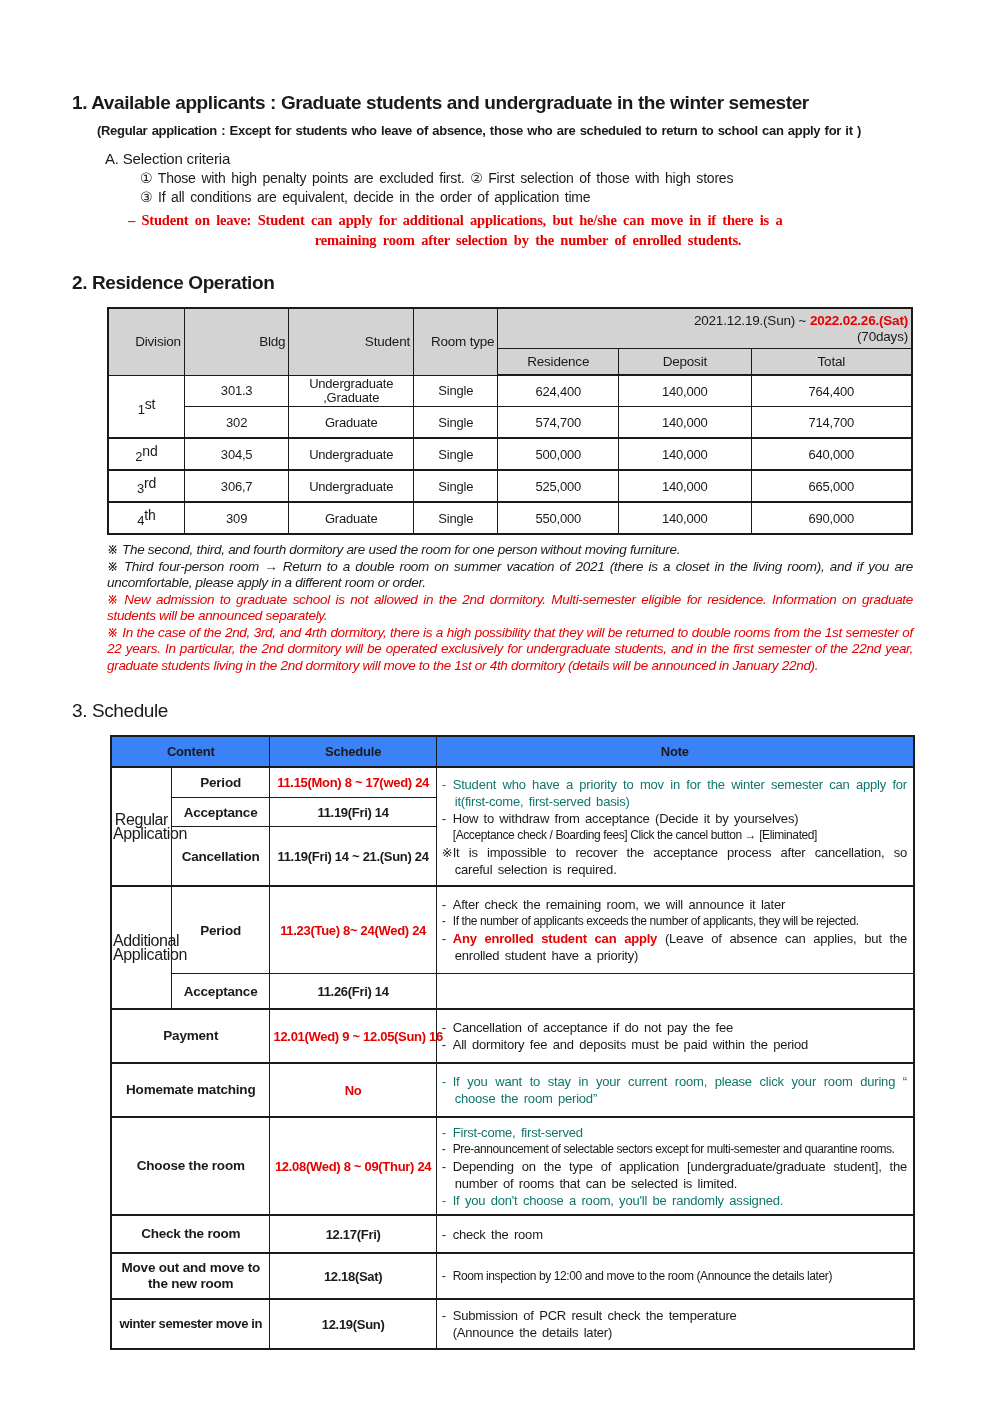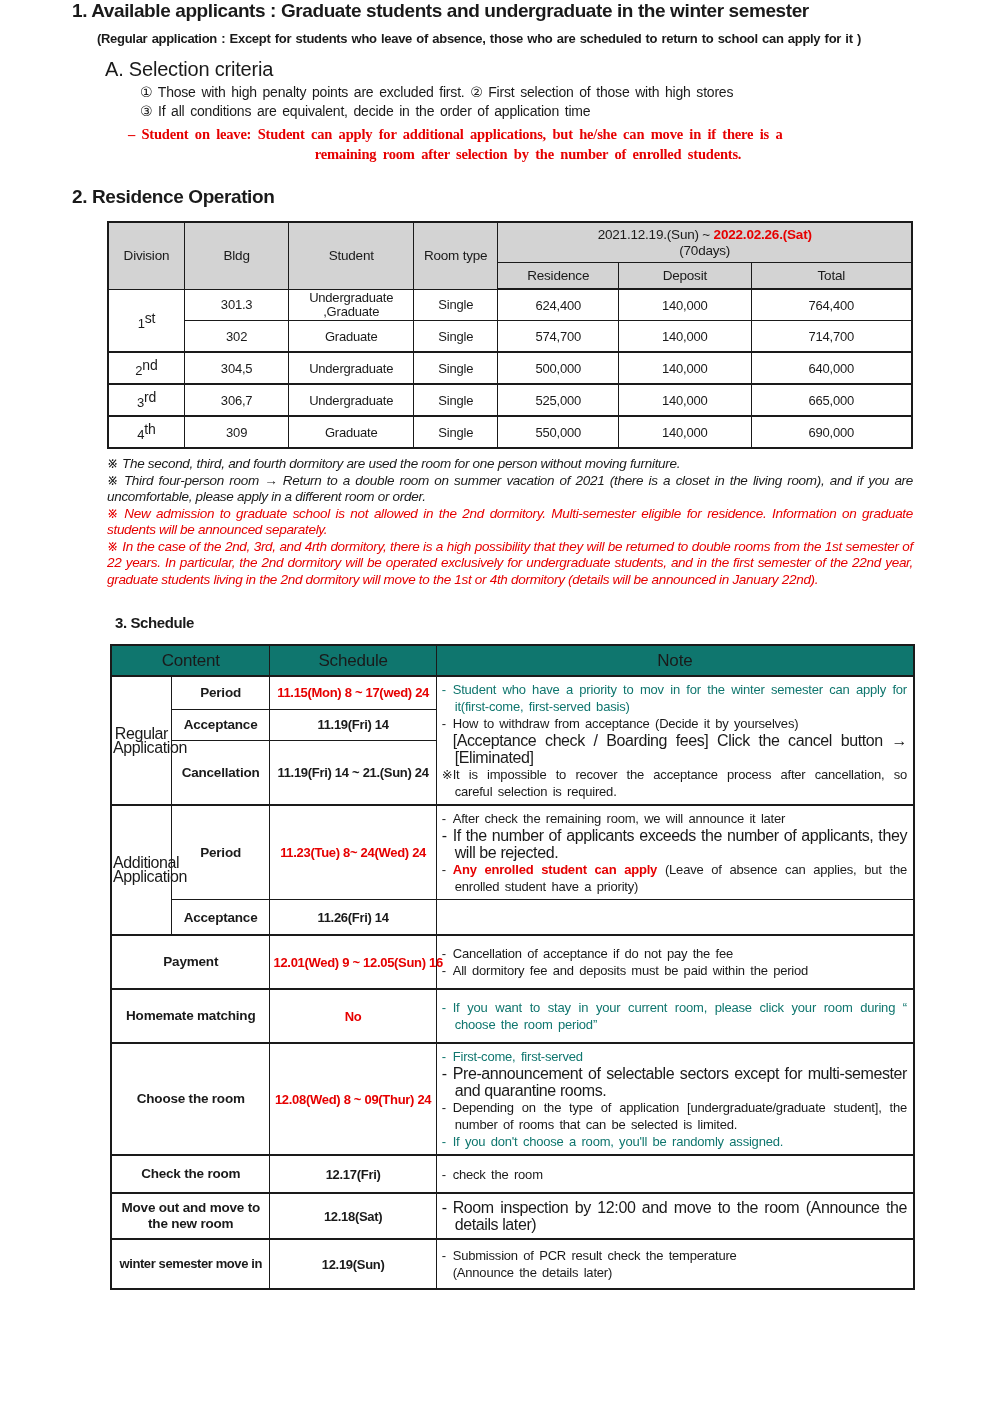--- a/index.html
+++ b/index.html
@@ -1,73 +1,73 @@
 <!DOCTYPE html>
 <html><head>
 <meta charset="utf-8">
 <style>
   html,body{margin:0;padding:0;}
   body{
     width:992px;height:1403px;background:#ffffff;overflow:hidden;
     font-family:"Liberation Sans","DejaVu Sans",sans-serif;
     color:#1a1a1a;letter-spacing:-0.2px;
   }
-  .doc{}
+  .doc{padding-top:92px;}
 
   
   .h1{margin-left:72px;font-size:19px;font-weight:700;letter-spacing:-0.4px;}
   .sub{margin-left:97px;margin-top:9px;font-size:13px;font-weight:700;letter-spacing:-0.3px;word-spacing:1px;}
-  .crit{margin-left:105px;margin-top:12px;font-size:20px;}
+  .crit{margin-left:105px;margin-top:12px;font-size:15px;}
   .stud{margin-left:130px;margin-top:9px;font-size:14px;}
   .cline{margin-left:140px;margin-top:3px;font-size:14px;word-spacing:2px;}
   .leave{margin-left:128px;margin-top:7px;width:800px;color:#e60000;
          font-family:"Liberation Serif","DejaVu Serif",serif;font-weight:700;font-size:14.5px;word-spacing:3px;}
   .leave .l2{text-align:center;margin-top:3px;}
 
   
   .h2{margin-left:72px;margin-top:23px;font-size:19px;font-weight:700;letter-spacing:-0.4px;}
-  .h3{margin-left:115px;margin-top:26px;font-size:15px;font-weight:700;letter-spacing:-0.4px;}
+  .h3{margin-left:72px;margin-top:26px;font-size:19px;font-weight:400;letter-spacing:-0.4px;}
 
   
   table{border-collapse:collapse;table-layout:fixed;}
   td,th{border:1px solid #1a1a1a;text-align:center;vertical-align:middle;padding:1px 3px;}
   .red{color:#e60000;}
   .b{font-weight:700;}
 
   
   .res-table{margin-left:107px;margin-top:13px;width:806px;font-size:13px;border:2px solid #1a1a1a;}
   .res-table thead th{background:#d3d3d3;font-weight:400;font-size:13.5px;}
-  .res-table thead tr:first-child th{height:37px;}
+  .res-table thead tr:first-child th{height:37px;text-align:right;}
   .res-table thead tr:last-child th{height:23px;border-bottom:2px solid #1a1a1a;}
   .res-table tbody td{height:28px;}
   .res-table .gsep td{border-top:2px solid #1a1a1a;}
   .res-table sup{font-size:14px;}
   .student-col{line-height:14px;}
 
   
   .notes{margin-left:107px;margin-top:7px;width:806px;
          font-style:italic;font-size:13.5px;line-height:16.5px;letter-spacing:-0.3px;}
   .note-p{text-align:justify;}
   .note-p[data-color="red"]{color:#e60000;}
   .note-p .mk{margin-right:4px;}
 
   
   .sch-table{margin-left:110px;margin-top:13px;width:805px;font-size:13px;border:2px solid #1a1a1a;}
-  .sch-table thead th{background:#0f766e;font-weight:400;font-size:17px;height:27px;border-bottom:2px solid #1a1a1a;}
+  .sch-table thead th{background:#3b82f6;font-weight:700;font-size:13px;height:27px;border-bottom:2px solid #1a1a1a;}
   .grp{font-size:16px;letter-spacing:-0.4px;line-height:14px;padding:0 1px;}
   .sublab{font-weight:700;font-size:13.5px;}
   .content-cell{font-weight:700;font-size:13.5px;line-height:16px;}
   td.sched{font-weight:600;white-space:nowrap;letter-spacing:-0.3px;}
   td.sched[data-color="red"]{color:#e60000;font-weight:700;}
   .note-cell{text-align:left;vertical-align:middle;padding:4px 6px 4px 5px;}
   .nl{text-align:justify;line-height:17px;padding-left:13px;text-indent:-13px;word-spacing:2px;}
   .nl[data-color="red"]{color:#0f766e;}
   .nl .pfx{display:inline-block;width:11px;text-indent:0;}
   .nl .red{color:#e60000;}
-  .cond{font-size:16px;letter-spacing:-0.4px;word-spacing:0;}
+  .cond{font-size:12px;letter-spacing:-0.4px;word-spacing:0;}
   .gsep2 td{border-top:2px solid #1a1a1a;}
   
   .r-period td{height:27px;} .r-accept td{height:26px;} .r-cancel td{height:56px;}
   .r-aperiod td{height:78px;} .r-aaccept td{height:26px;}
   .r-pay td{height:44px;} .r-home td{height:44px;} .r-choose td{height:88px;}
   .r-check td{height:28px;} .r-move td{height:36px;} .r-winter td{height:40px;}
 </style>
 </head>
 <body>
 

